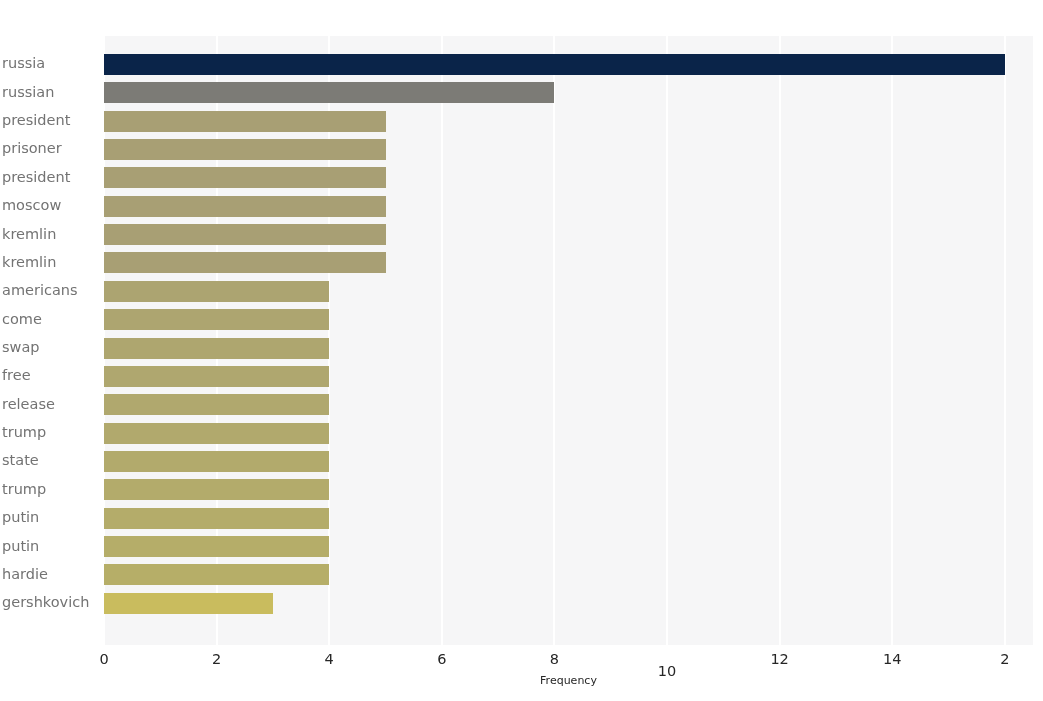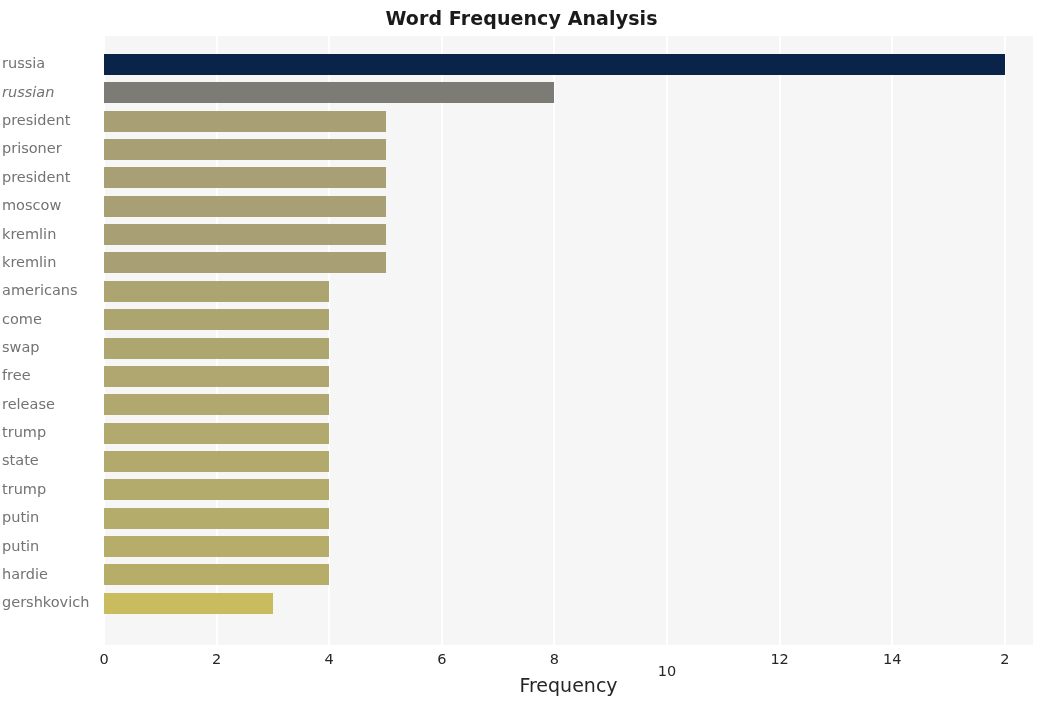--- a/index.html
+++ b/index.html
@@ -101,30 +101,29 @@
     color: #262626;
   }
 
   
   #xlabel {
     position: absolute;
     left: 104px;
     top: 674px;
     width: 929px;
     text-align: center;
-    font-size: 19px;
+    font-size: 11px;
     color: #262626;
   }
 </style>
 </head>
 <body>
 
 <div id="figure">
 
-  <div id="chart-title">Word Frequency Analysis</div>
 
   <div id="plot-area">
     <div id="gridlines">
         <div class="vgrid" style="left: -1px;"></div>
         <div class="vgrid" style="left: 111.606px;"></div>
         <div class="vgrid" style="left: 224.212px;"></div>
         <div class="vgrid" style="left: 336.818px;"></div>
         <div class="vgrid" style="left: 449.424px;"></div>
         <div class="vgrid" style="left: 562.03px;"></div>
         <div class="vgrid" style="left: 674.636px;"></div>
@@ -150,21 +149,21 @@
         <div class="bar" title="trump: 4" style="width: 225.212px; top: 443.343px; background: rgb(179, 171, 107);"></div>
         <div class="bar" title="putin: 4" style="width: 225.212px; top: 471.708px; background: rgb(180, 172, 106);"></div>
         <div class="bar" title="people: 4" style="width: 225.212px; top: 500.073px; background: rgb(181, 173, 105);"></div>
         <div class="bar" title="hardie: 4" style="width: 225.212px; top: 528.438px; background: rgb(182, 174, 104);"></div>
         <div class="bar" title="gershkovich: 3" style="width: 168.909px; top: 556.803px; background: rgb(201, 188, 94);"></div>
       </div>
   </div>
 
   <div id="ytick-layer">
       <div class="ytick" style="top: 19.3652px;">russia</div>
-      <div class="ytick" style="top: 47.7303px; font-style: italic;">russian</div>
+      <div class="ytick" style="top: 47.7303px;">russian</div>
       <div class="ytick" style="top: 76.0955px;">president</div>
       <div class="ytick" style="top: 104.461px;">prisoner</div>
       <div class="ytick" style="top: 132.826px;">president</div>
       <div class="ytick" style="top: 161.191px;">moscow</div>
       <div class="ytick" style="top: 189.556px;">kremlin</div>
       <div class="ytick" style="top: 217.921px;">kremlin</div>
       <div class="ytick" style="top: 246.286px;">americans</div>
       <div class="ytick" style="top: 274.652px;">come</div>
       <div class="ytick" style="top: 303.017px;">swap</div>
       <div class="ytick" style="top: 331.382px;">free</div>

